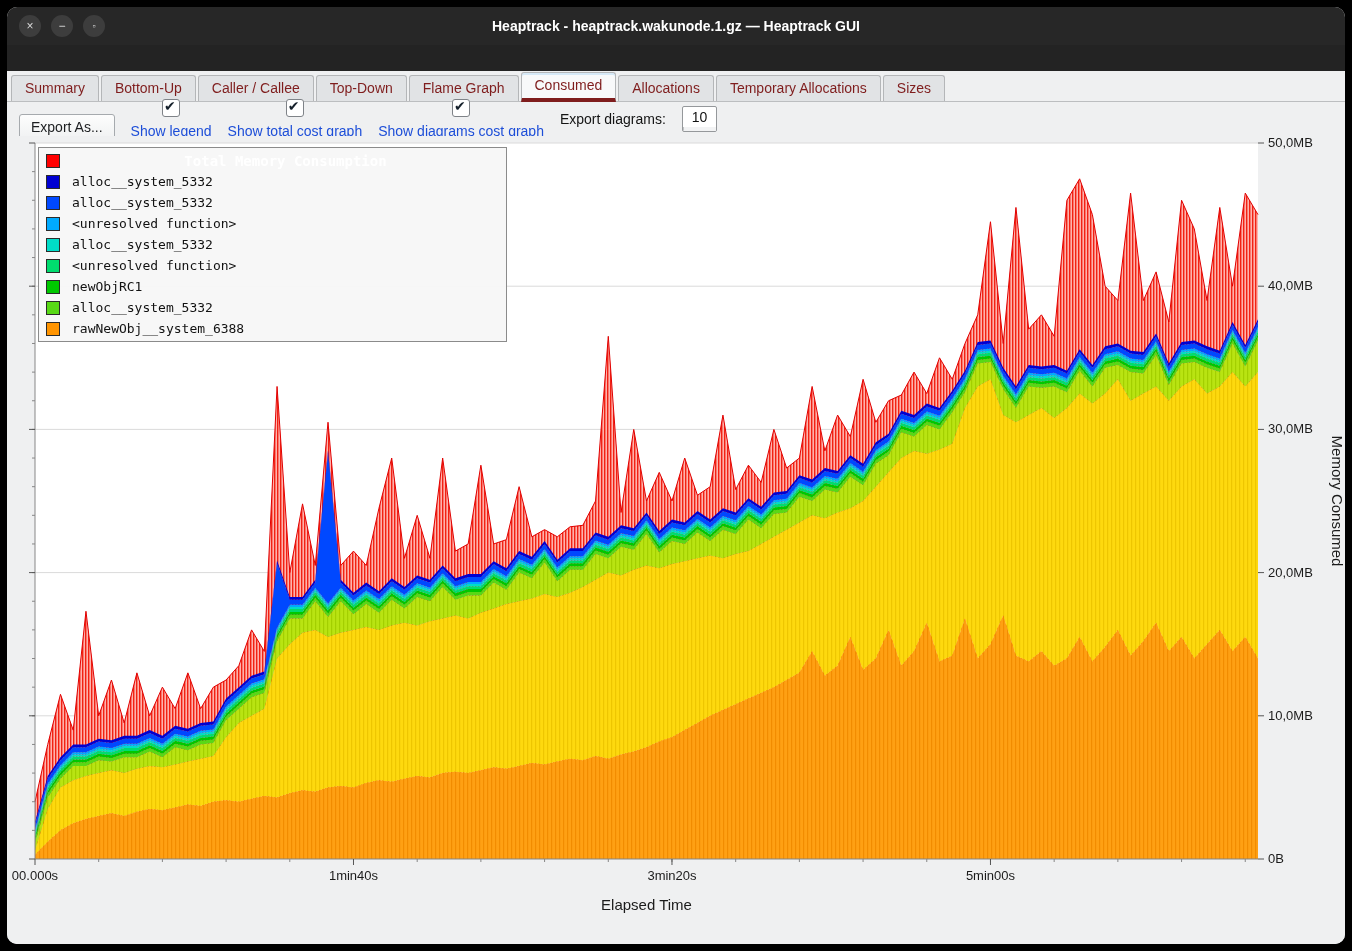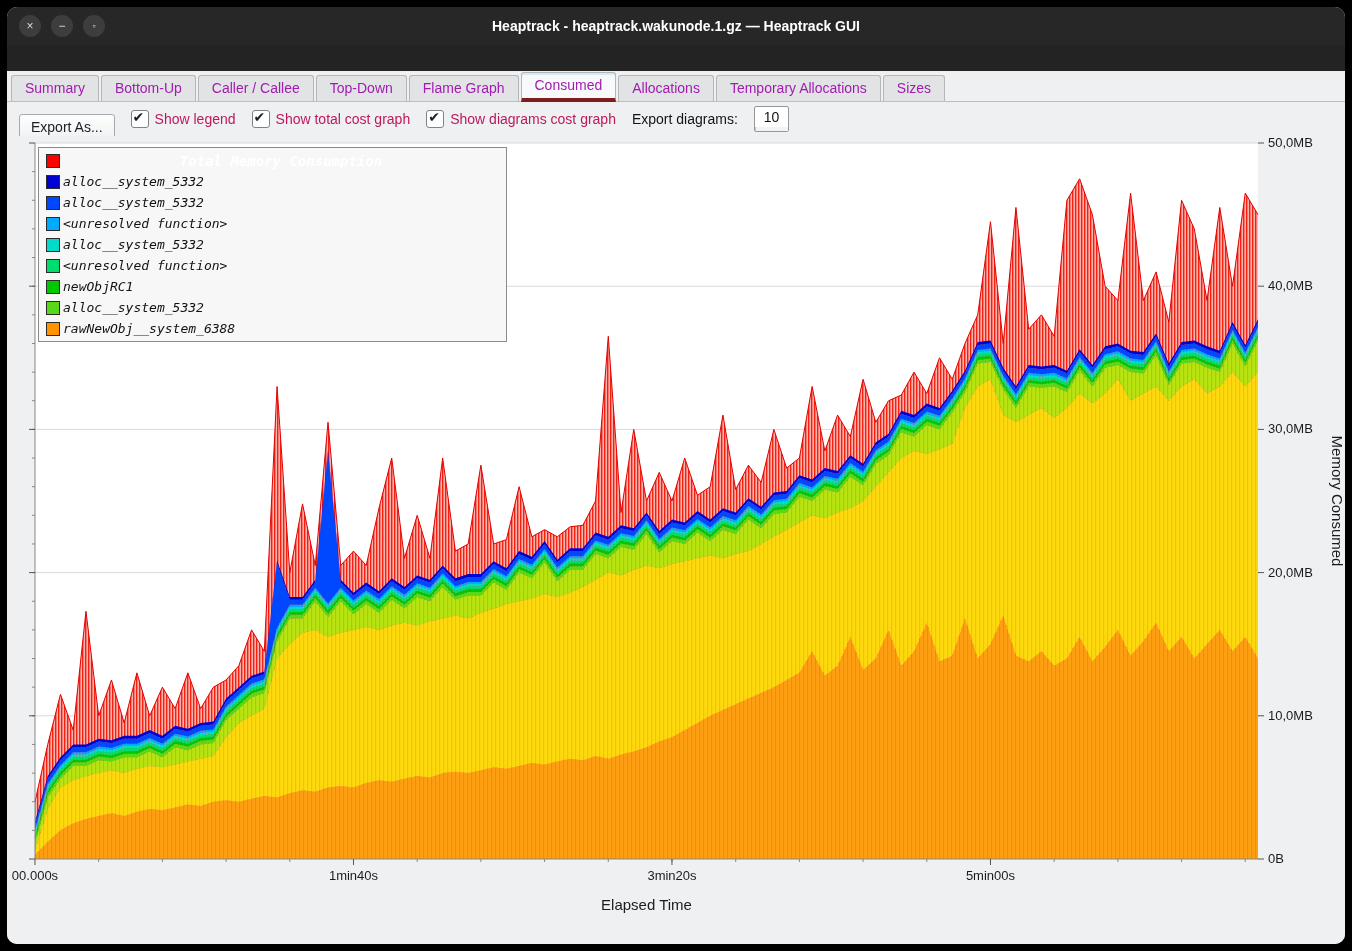--- a/index.html
+++ b/index.html
@@ -14,45 +14,45 @@
            display:flex;align-items:center;justify-content:center;font-size:12px;line-height:1;cursor:default;}
   .win-btn.max{font-size:9px;}
   .title{flex:1;text-align:center;color:#ffffff;font-weight:bold;font-size:14px;}
   
   .menubar{height:26px;background:#232323;display:flex;align-items:center;padding-left:10px;gap:2px;flex:none;}
   .menu-item{color:#e6e6e6;font-size:14px;padding:3px 9px;border-radius:3px;margin-top:37px;}
   .menu-item u{text-decoration:underline;}
   
   .tabbar{display:flex;align-items:flex-end;background:#eff0f1;padding:5px 4px 0 4px;
           border-bottom:1px solid #bcbec0;gap:2px;flex:none;height:31px;box-sizing:border-box;}
-  .tab{padding:4px 13px 5px 13px;font-size:14px;color:#a21caf;background:#e1e3e5;
+  .tab{padding:4px 13px 5px 13px;font-size:14px;color:#7f1d1d;background:#e1e3e5;
        border:1px solid #b4b6b8;border-bottom:none;border-radius:3px 3px 0 0;white-space:nowrap;}
   .tab.active{background:#f8f9fa;font-weight:normal;position:relative;margin-bottom:-1px;
               border-bottom:4px solid #7f1d1d;box-shadow:inset 0 2px 0 #d6e9f7;}
   
   .toolbar{display:flex;align-items:center;gap:16px;padding:5px 12px;height:34px;box-sizing:border-box;flex:none;}
   .btn{background:linear-gradient(#fdfdfd,#f0f1f2);border:1px solid #a6aaae;border-radius:3px;
        font-size:14px;color:#1c1e20;padding:4px 11px;font-family:"Liberation Sans",sans-serif;margin-top:16px;}
-  .cb{display:flex;align-items:center;gap:6px;font-size:14px;color:#be185d;}
+  .cb{display:flex;align-items:center;gap:6px;font-size:14px;color:#1d4ed8;flex-direction:column;}
   .cbbox{width:16px;height:16px;background:#ffffff;border:1px solid #7f8388;border-radius:3px;
          position:relative;flex:none;}
   .cbbox.checked::after{content:"✔";position:absolute;left:1px;top:-2px;font-size:14px;color:#15202b;}
   .spin{display:flex;border:1px solid #95989b;border-radius:2px;background:#ffffff;height:24px;
         align-items:stretch;overflow:hidden;flex-direction:column;}
   .spin .val{padding:2px 9px;font-size:14px;color:#111;display:flex;align-items:center;}
   .spin .arrows{display:flex;flex-direction:column;border-left:1px solid #c0c2c4;background:#f2f3f4;}
   .spin .arrow{font-size:7px;line-height:11px;padding:0 4px;color:#45484b;text-align:center;}
   .tb-label{font-size:14px;color:#141414;}
   
   .chart-area{position:relative;flex:1;background:#eff0f1;}
   #chart-svg{position:absolute;left:0;top:0;}
   .legend{position:absolute;left:31px;top:11px;width:467px;background:rgba(247,247,247,0.94);
           border:1px solid #8b8b8b;font-family:"DejaVu Sans Mono",monospace;font-size:13px;
           color:#121212;padding:2px 0;z-index:5;}
-  .legend-row{display:flex;align-items:center;height:21px;padding:0 7px;gap:3px;font-style:italic;}
+  .legend-row{display:flex;align-items:center;height:21px;padding:0 7px;gap:12px;}
   .legend-row .swatch{width:14px;height:14px;border:1px solid #2a2a2a;flex:none;box-sizing:border-box;}
   .legend-row .lab{white-space:pre;}
   .legend-row.title .lab{flex:1;text-align:center;}
 </style>
 </head>
 <body>
 
 <div class="window">
 
   <div class="titlebar">

